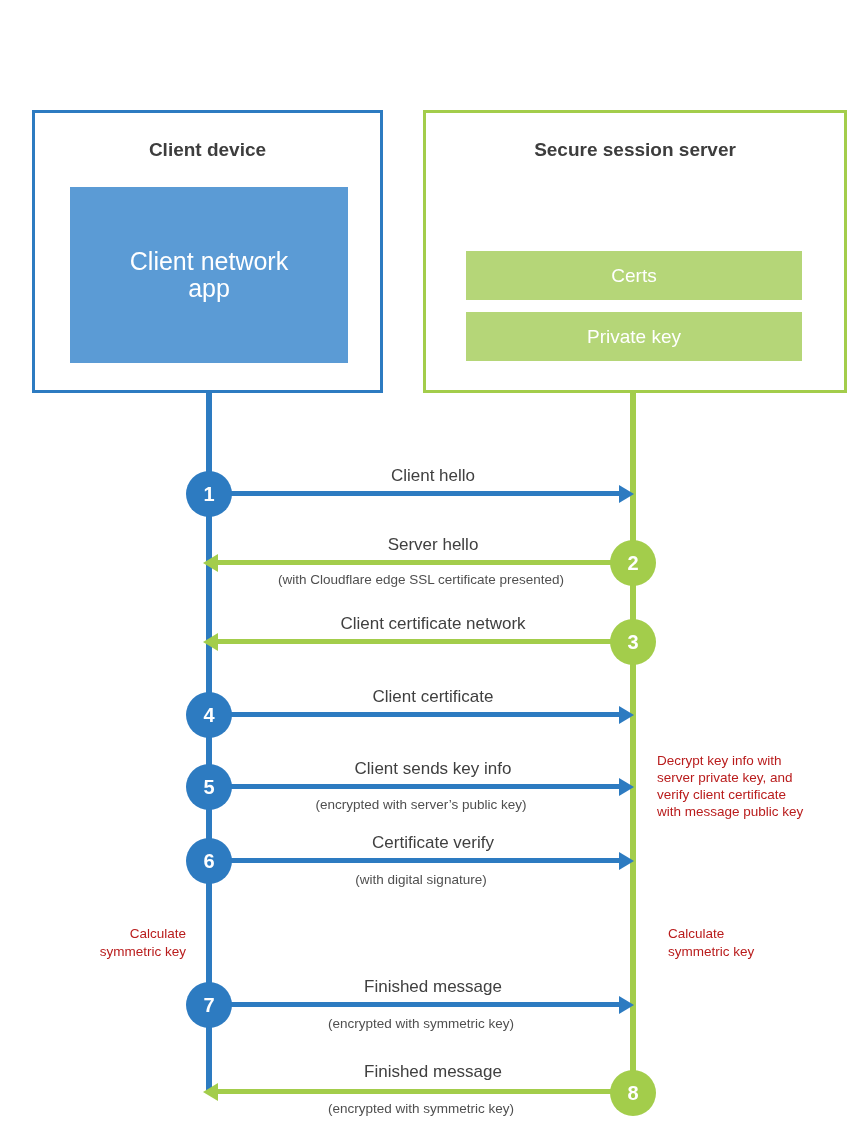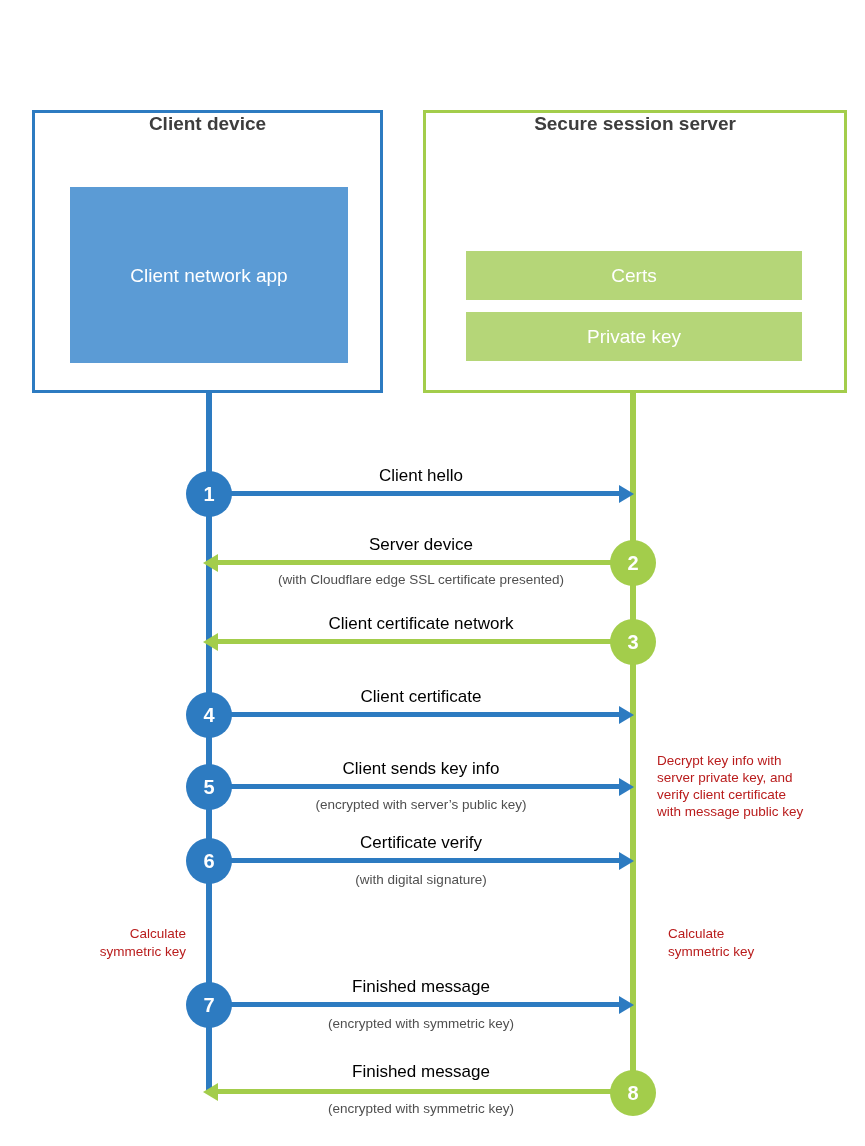--- a/index.html
+++ b/index.html
@@ -12,26 +12,26 @@
   .diagram-title {
     position:absolute; left:29px; top:18px;
     font-size:28px; font-weight:300; color:#4d4d4d; letter-spacing:0.2px;
   }
 
   
   .actor-box { position:absolute; top:110px; height:277px; background:#ffffff; }
   .client-box { left:32px;  width:345px; border:3px solid #2d7bc1; }
   .server-box { left:423px; width:418px; border:3px solid #a3cd4b; }
   .actor-title {
-    text-align:center;
+    margin-top:26px; text-align:center;
     font-size:19px; font-weight:bold; color:#3d3d3d;
   }
   .client-app {
     position:absolute; left:70px; top:187px; width:278px; height:176px;
-    background:#5b9bd5; color:#ffffff; font-size:19px; line-height:27px;
+    background:#5b9bd5; color:#ffffff; font-size:25px; line-height:27px;
     display:flex; align-items:center; justify-content:center; text-align:center;
   }
   .client-app span { display:block; width:180px; }
   .server-bar {
     position:absolute; left:466px; width:336px; height:49px;
     background:#b5d678; color:#ffffff; font-size:19px;
     display:flex; align-items:center; justify-content:center; text-align:center;
   }
 
   
@@ -50,22 +50,22 @@
 
   .arrow-line { position:absolute; height:5px; z-index:2; }
   .arrow-line.blue  { background:#2d7bc1; }
   .arrow-line.green { background:#a3cd4b; }
   .arrow-head { position:absolute; width:0; height:0; z-index:2;
     border-top:9px solid transparent; border-bottom:9px solid transparent; }
   .arrow-head.right { border-left:15px solid #2d7bc1; }
   .arrow-head.left  { border-right:15px solid #a3cd4b; }
 
   .step-label {
-    position:absolute; left:209px; width:424px; text-align:center;
-    font-size:17px; color:#000000; z-index:2;
+    position:absolute; left:221px; width:424px; text-align:center;
+    font-size:17px; color:#404040; z-index:2;
   }
   .step-sub {
     position:absolute; left:149px; width:544px; text-align:center;
     font-size:13.5px; color:#4f4f4f; z-index:2;
   }
 
   
   .side-note { position:absolute; font-size:13.5px; line-height:17.5px; color:#b91c1c; }
   .calc-left  { left:61px;  top:925px; width:125px; text-align:right; }
   .calc-right { left:668px; top:925px; width:140px; text-align:left; }
@@ -100,21 +100,21 @@
   <div>
     <div class="step-label" style="top:466px;">Client hello</div>
     <div class="arrow-line blue" style="left:212px; top:491px; width:407px;"></div>
     <div class="arrow-head right" style="left:619px; top:485px;"></div>
     <div class="step-circle blue" style="left:186px; top:471px;">
       <span>1</span>
     </div>
   </div>
 
   <div>
-    <div class="step-label" style="top:535px;">Server device</div>
+    <div class="step-label" style="top:535px;">Server hello</div>
     <div class="arrow-head left" style="left:203px; top:554px;"></div>
     <div class="arrow-line green" style="left:217px; top:560px; width:401px;"></div>
     <div class="step-sub" style="top:572px;">(with Cloudflare edge SSL certificate presented)</div>
     <div class="step-circle green" style="left:610px; top:540px;">
       <span>2</span>
     </div>
   </div>
 
   <div>
     <div class="step-label" style="top:614px;">Client certificate network</div>

